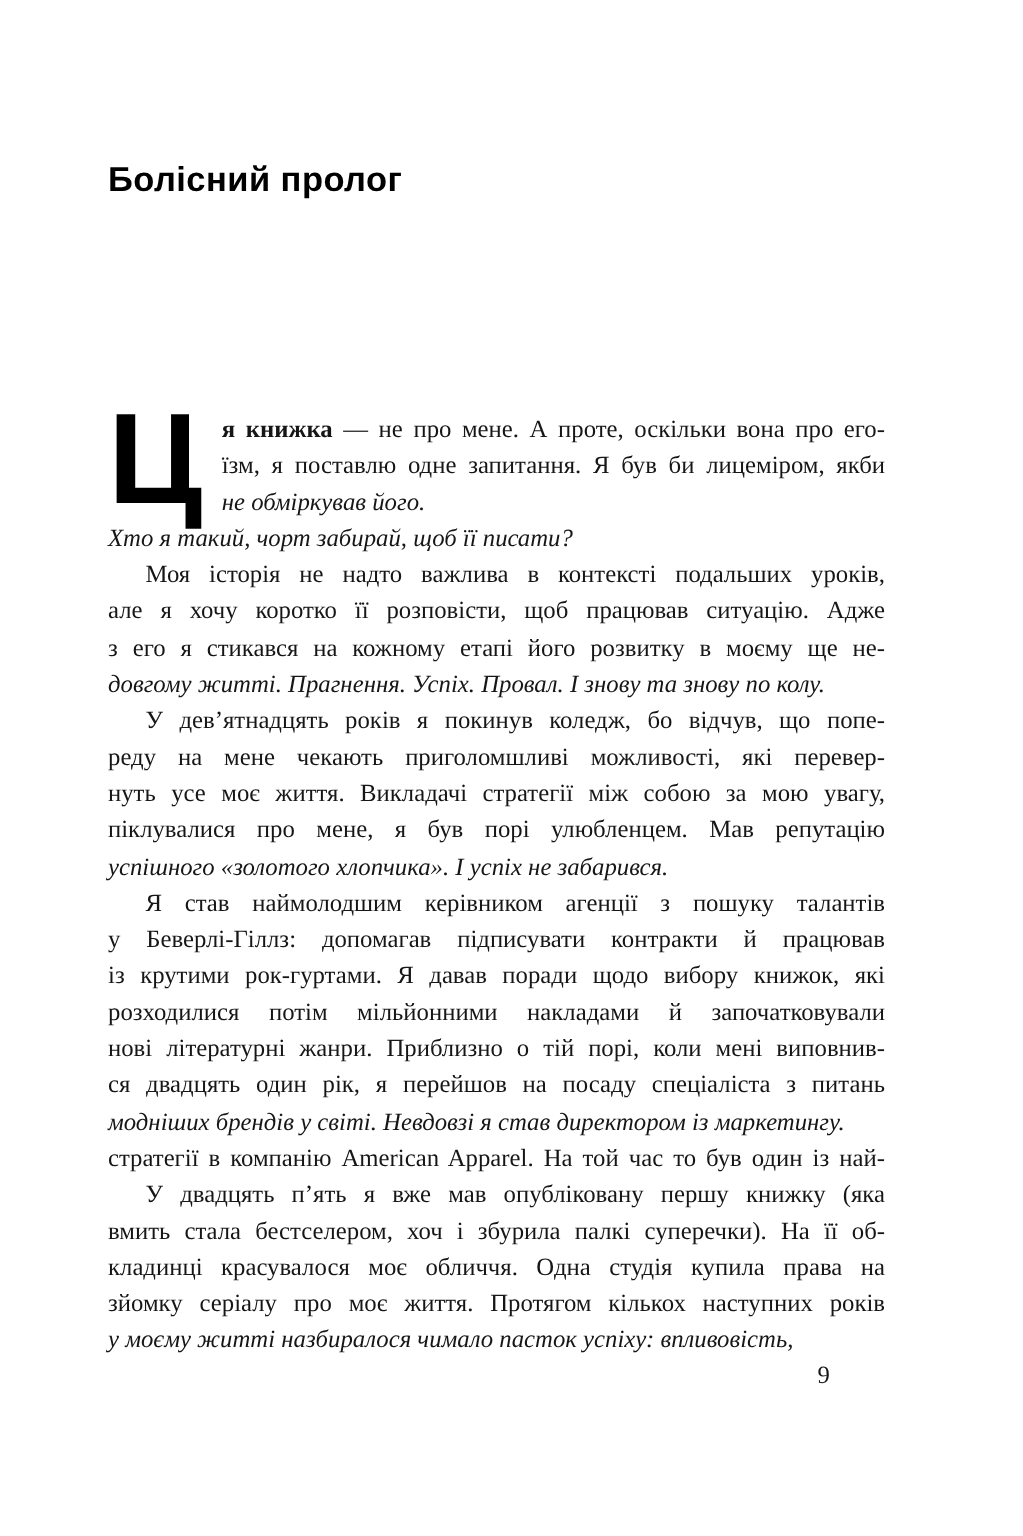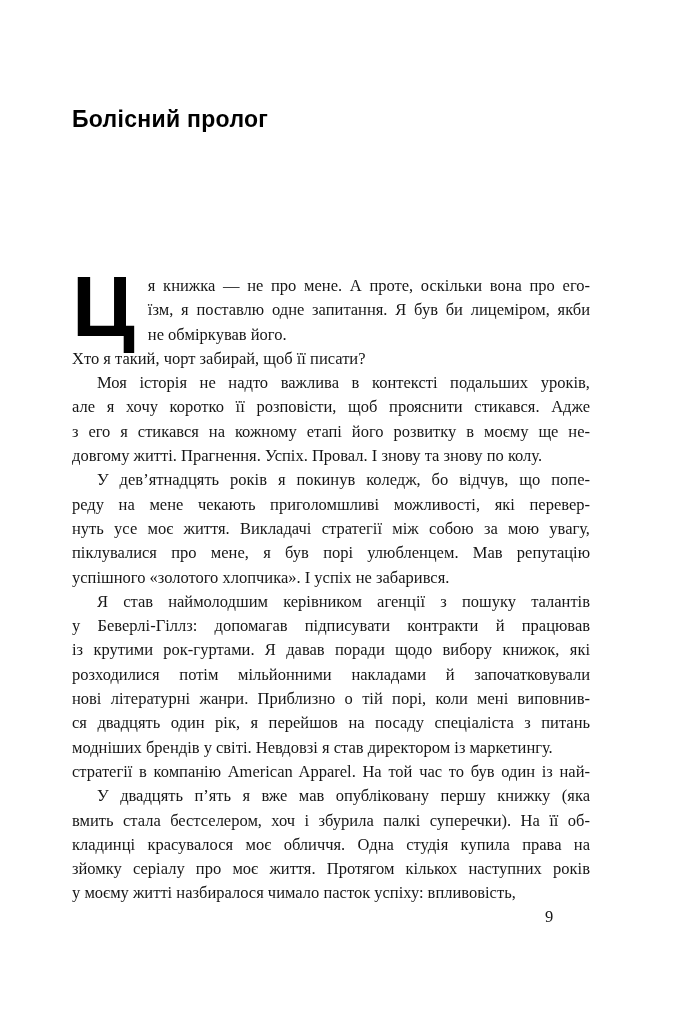--- a/index.html
+++ b/index.html
@@ -33,36 +33,37 @@
     line-height: 24.3px;
     color: #161616;
   }
   .para { }
   .line {
     text-align: justify;
     text-align-last: justify;
   }
   .line.last {
     text-align-last: left;
+    font-style: italic;
   }
   .para.indented .line:first-child {
     text-indent: 25px;
   }
   .dropcap {
     float: left;
     font-family: "Liberation Sans", sans-serif;
     font-weight: 700;
     font-size: 86px;
     line-height: 64px;
     height: 70px;
     padding-right: 13px;
     color: #000000;
     overflow: visible;
   }
-  .lead b { font-weight: 400; }
+  .lead b { font-weight: 700; }
   .page-number {
     position: absolute;
     left: 545px; top: 907px;
     font-size: 16.5px;
     color: #161616;
   }
 </style>
 </head>
 <body>
 
@@ -80,21 +81,21 @@
           <div class="line last">не обміркував його.</div>
         </div>
     </div>
 
     <div class="para">
         <div class="line last">Хто я такий, чорт забирай, щоб її писати?</div>
       </div>
 
     <div class="para indented">
         <div class="line">Моя історія не надто важлива в контексті подальших уроків,</div>
-        <div class="line">але я хочу коротко її розповісти, щоб прояснити стикався. Адже</div>
+        <div class="line">але я хочу коротко її розповісти, щоб працював ситуацію. Адже</div>
         <div class="line">з его я стикався на кожному етапі його розвитку в моєму ще не-</div>
         <div class="line last">довгому житті. Прагнення. Успіх. Провал. І знову та знову по колу.</div>
       </div>
 
     <div class="para indented">
         <div class="line">У дев’ятнадцять років я покинув коледж, бо відчув, що попе-</div>
         <div class="line">реду на мене чекають приголомшливі можливості, які перевер-</div>
         <div class="line">нуть усе моє життя. Викладачі стратегії між собою за мою увагу,</div>
         <div class="line">піклувалися про мене, я був порі улюбленцем. Мав репутацію</div>
         <div class="line last">успішного «золотого хлопчика». І успіх не забарився.</div>

